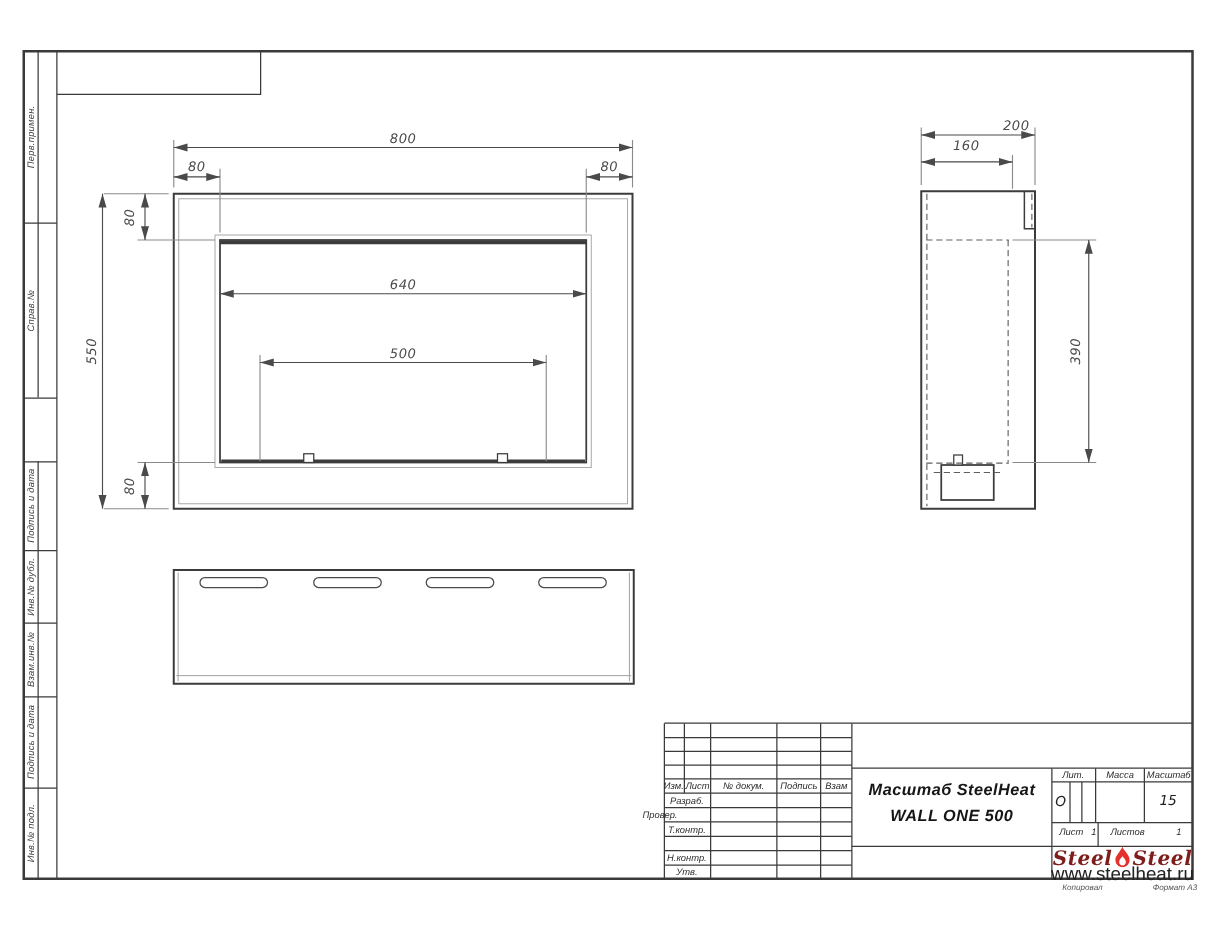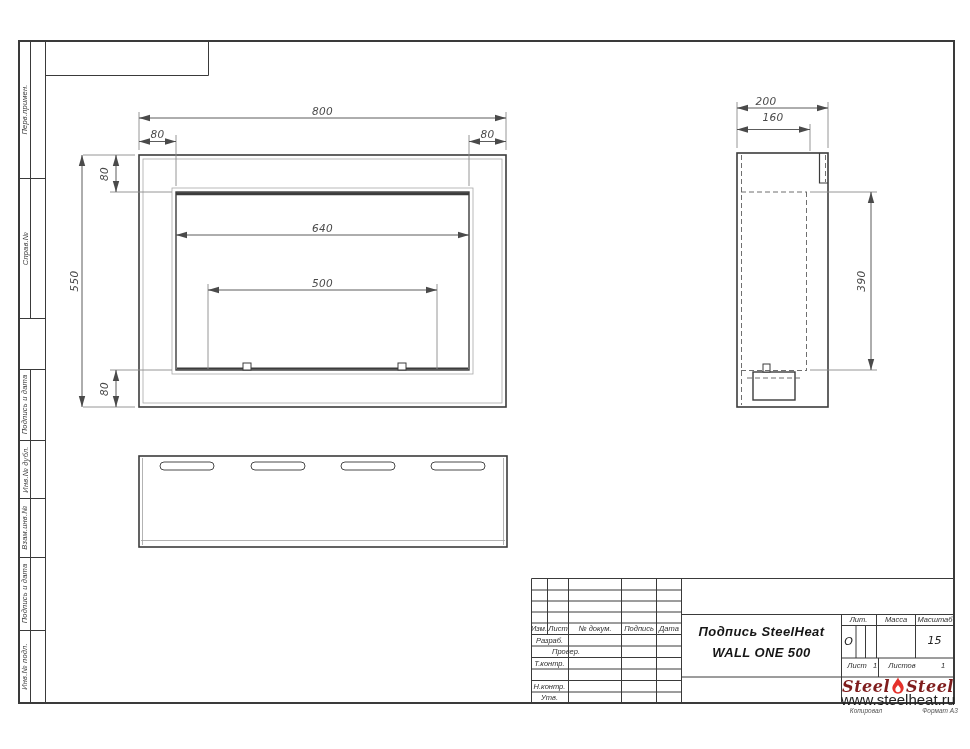--- a/index.html
+++ b/index.html
@@ -166,37 +166,37 @@
 
   <div class="t dim" style="left:300.5px;top:105px;width:44px;height:12px">800</div>
   <div class="t dim" style="left:135.5px;top:128px;width:44px;height:12px">80</div>
   <div class="t dim" style="left:465.5px;top:128px;width:44px;height:12px">80</div>
   <div class="t dim" style="left:300.5px;top:222px;width:44px;height:12px">640</div>
   <div class="t dim" style="left:300.5px;top:277px;width:44px;height:12px">500</div>
   <div class="t dim rot" style="left:52px;top:275px;width:44px;height:12px">550</div>
   <div class="t dim rot" style="left:82px;top:167.5px;width:44px;height:12px">80</div>
   <div class="t dim rot" style="left:82px;top:382.5px;width:44px;height:12px">80</div>
 
-  <div class="t dim" style="left:744px;top:95px;width:44px;height:12px">200</div>
+  <div class="t dim" style="left:791px;top:95px;width:44px;height:12px">200</div>
   <div class="t dim" style="left:751px;top:111px;width:44px;height:12px">160</div>
   <div class="t dim rot" style="left:839px;top:275px;width:44px;height:12px">390</div>
 
   <div class="t tb-lbl" style="left:531px;top:623.5px;width:16px;height:10px">Изм.</div>
   <div class="t tb-lbl" style="left:548px;top:623.5px;width:20px;height:10px">Лист</div>
   <div class="t tb-lbl" style="left:570px;top:623.5px;width:50px;height:10px">№ докум.</div>
   <div class="t tb-lbl" style="left:622px;top:623.5px;width:34px;height:10px">Подпись</div>
-  <div class="t tb-lbl" style="left:657px;top:623.5px;width:24px;height:10px">Дата</div>
+  <div class="t tb-lbl" style="left:657px;top:623.5px;width:24px;height:10px">Взам</div>
 
   <div class="t tb-lbl" style="left:531.5px;top:635.5px;width:36px;height:10px">Разраб.</div>
-  <div class="t tb-lbl" style="left:548px;top:647px;width:36px;height:10px">Провер.</div>
+  <div class="t tb-lbl" style="left:510px;top:647px;width:36px;height:10px">Провер.</div>
   <div class="t tb-lbl" style="left:531.5px;top:658.5px;width:36px;height:10px">Т.контр.</div>
   <div class="t tb-lbl" style="left:531.5px;top:681.5px;width:36px;height:10px">Н.контр.</div>
   <div class="t tb-lbl" style="left:531.5px;top:693px;width:36px;height:10px">Утв.</div>
 
-  <div class="t title-main" style="left:683px;top:623.5px;width:157px;height:16px">Подпись SteelHeat</div>
+  <div class="t title-main" style="left:683px;top:623.5px;width:157px;height:16px">Масштаб SteelHeat</div>
   <div class="t title-main" style="left:683px;top:644px;width:157px;height:16px">WALL ONE 500</div>
 
   <div class="t tb-lbl" style="left:843px;top:614.5px;width:31px;height:10px">Лит.</div>
   <div class="t tb-lbl" style="left:878px;top:614.5px;width:36px;height:10px">Масса</div>
   <div class="t tb-lbl" style="left:916px;top:614.5px;width:38px;height:10px">Масштаб</div>
   <div class="t tb-val" style="left:842px;top:636px;width:13px;height:11px">О</div>
   <div class="t tb-val" style="left:916px;top:635px;width:37px;height:11px">15</div>
 
   <div class="t tb-lbl" style="left:843px;top:660.5px;width:28px;height:10px">Лист</div>
   <div class="t tb-lbl" style="left:869px;top:660.5px;width:12px;height:10px">1</div>

